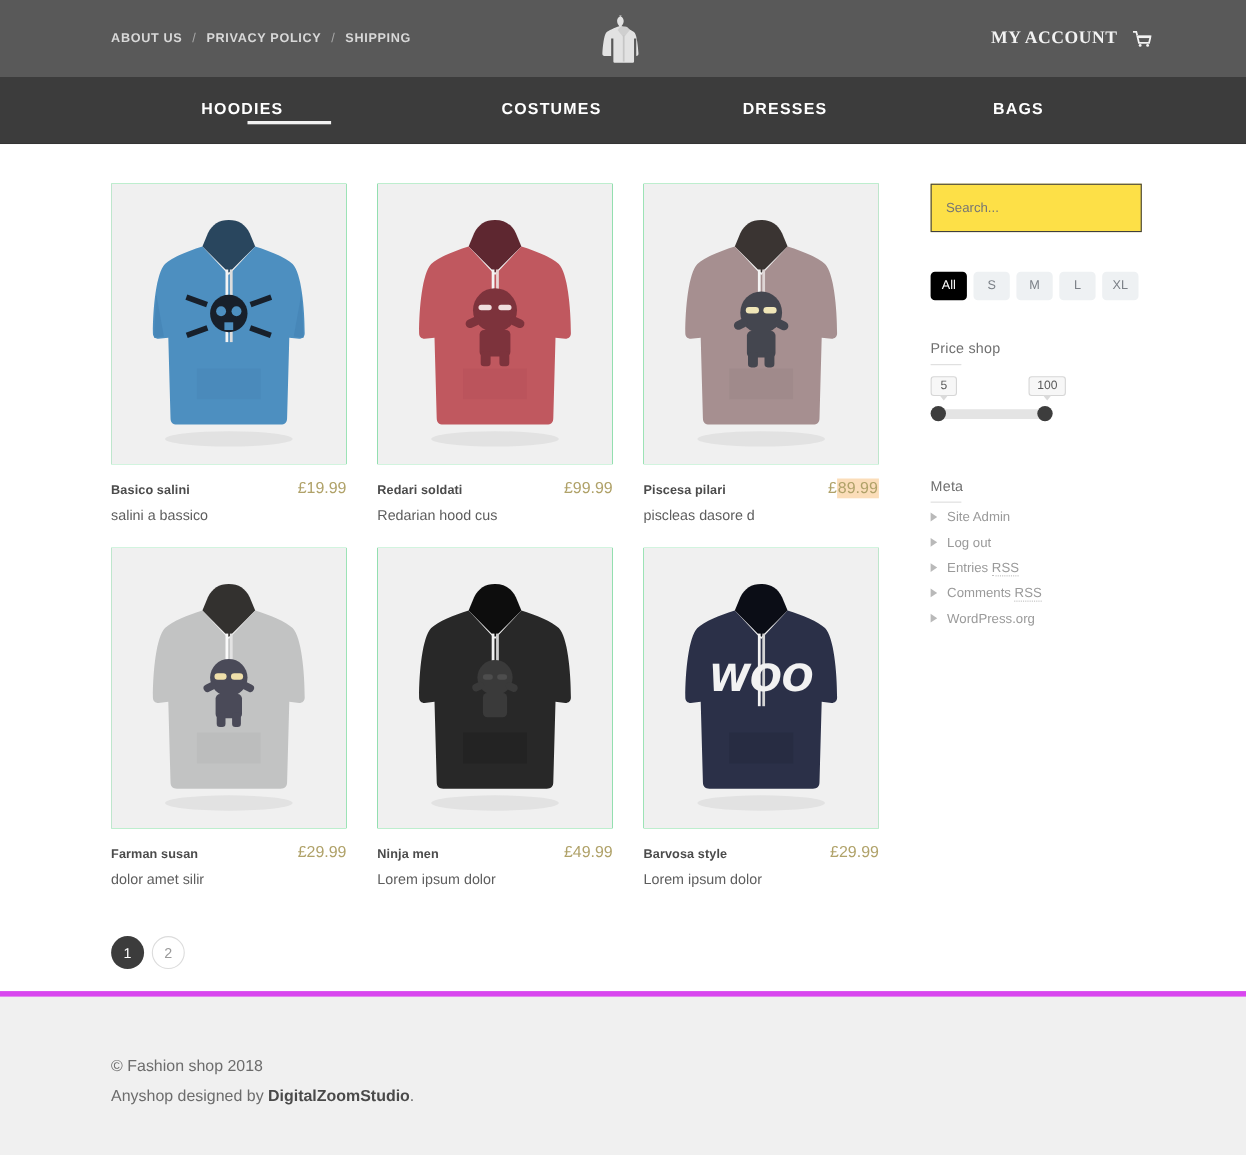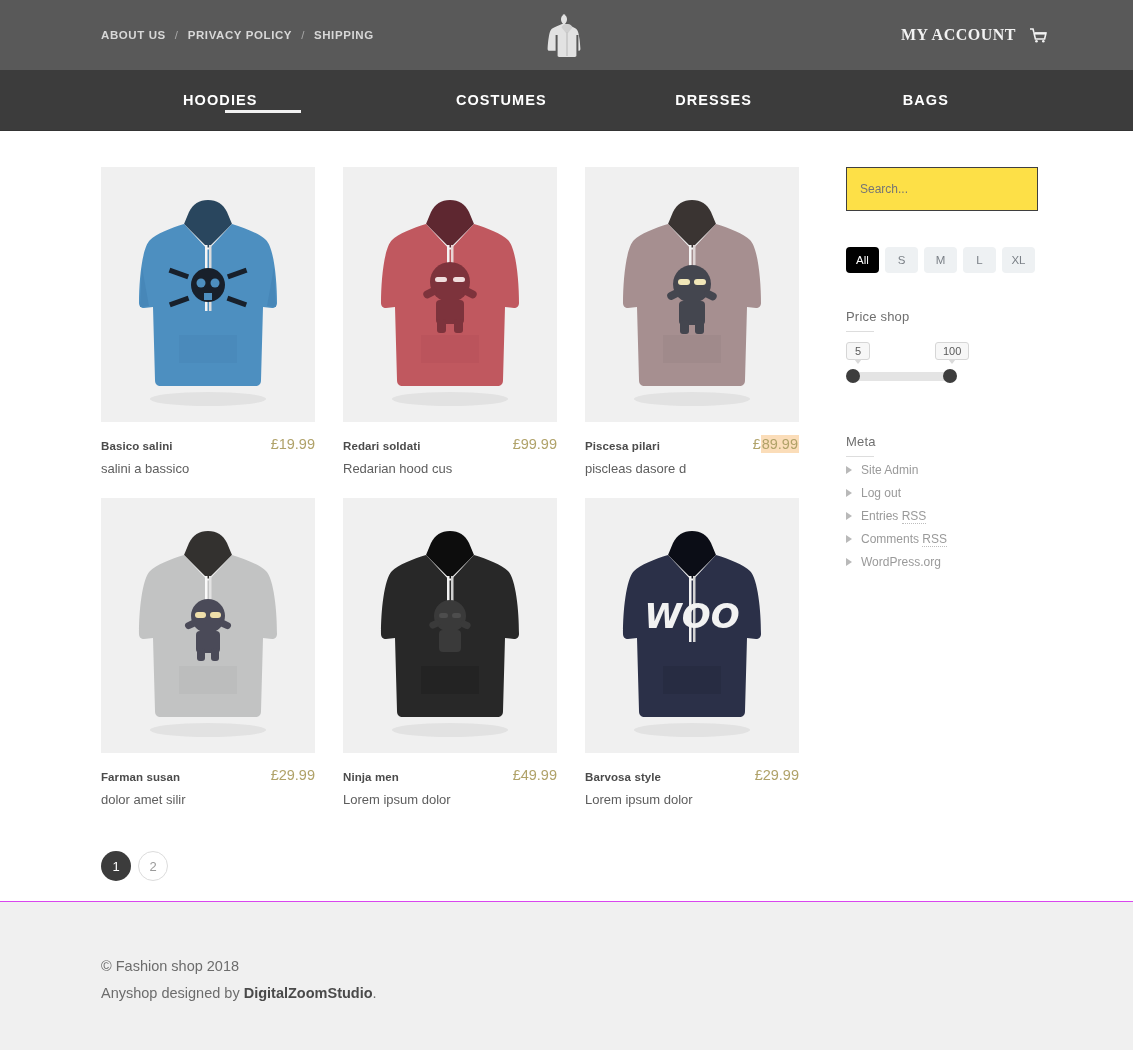--- a/index.html
+++ b/index.html
@@ -168,21 +168,21 @@
     width:0; height:0; display:block;
     border-top:4px solid transparent; border-bottom:4px solid transparent;
     border-left:6px solid #b9b9b9;
   }
   .meta-list a { font-size:12px; color:#9a9a9a; text-decoration:none; }
   .meta-list abbr { text-decoration:none; border-bottom:1px dotted #bdbdbd; }
 
   
   .footer {
     position:absolute; left:0; bottom:0; width:1133px; height:149px;
-    background:#f0f0f0; border-top:1px solid #d946ef;
+    background:#f0f0f0; border-top:5px solid #d946ef;
     padding:56px 0 0 101px;
   }
   .footer div { font-size:14.5px; color:#6c6c6c; margin-bottom:11px; }
   .footer a { color:#4a4a4a; font-weight:700; text-decoration:none; }
 </style>
 </head>
 <body>
 
 <div class="topbar">
   <div class="toplinks">

